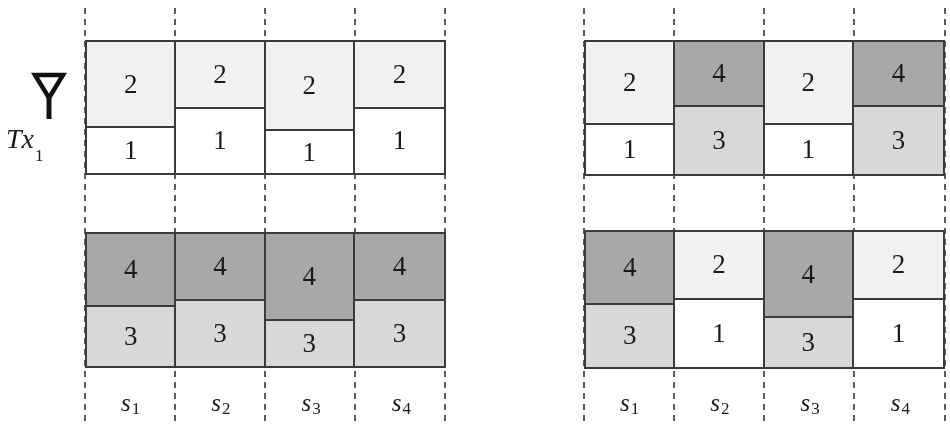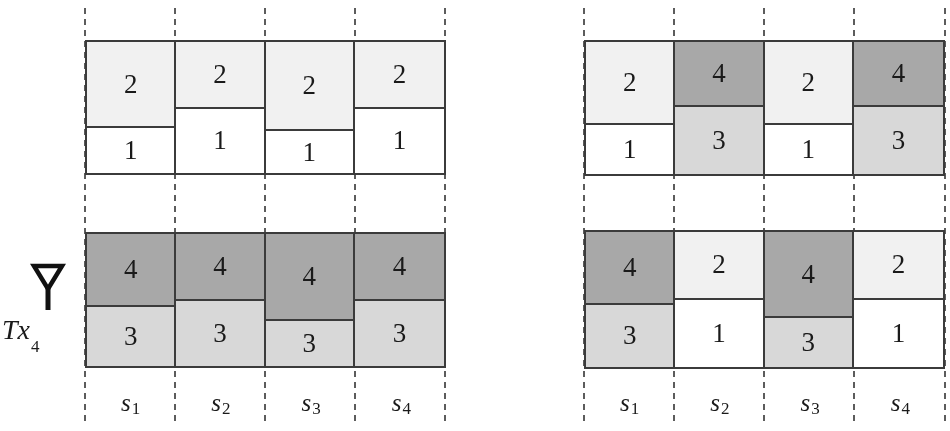--- a/index.html
+++ b/index.html
@@ -93,28 +93,28 @@
   <div class="dash" style="left:264px"></div>
   <div class="dash" style="left:354px"></div>
   <div class="dash" style="left:444px"></div>
 
   <div class="dash" style="left:583px"></div>
   <div class="dash" style="left:673px"></div>
   <div class="dash" style="left:763px"></div>
   <div class="dash" style="left:853px"></div>
   <div class="dash" style="left:944px"></div>
 
-
-  <div class="antenna" style="left:2px; top:262px; width:80px; height:90px">
-    <svg width="36" height="50" viewBox="0 0 36 50" style="left:28px; top:0">
+  <div class="antenna" style="left:4px; top:71px; width:80px; height:90px">
+    <svg width="36" height="50" viewBox="0 0 36 50" style="left:27px; top:0">
       <polygon points="4,4 32,4 18,27" fill="#ffffff" stroke="#111111" stroke-width="4.5" stroke-linejoin="miter"></polygon>
       <line x1="18" y1="25" x2="18" y2="48" stroke="#111111" stroke-width="5"></line>
     </svg>
-    <div class="ant-label" style="left:0; top:52px"><i>Tx</i><sub>4</sub></div>
-  </div>
+    <div class="ant-label" style="left:2px; top:52px"><i>Tx</i><sub>1</sub></div>
+  </div>
+
 
   <div class="grid" style="left:85px; top:40px; width:361px; height:135px">
     <div class="col" style="left:0%; --split:66%">
       <div class="cell top" style="background: rgb(241, 241, 241);">2</div>
       <div class="cell bot" style="background: rgb(255, 255, 255);">1</div>
     </div>
     <div class="col" style="left:25%; --split:51%">
       <div class="cell top" style="background: rgb(241, 241, 241);">2</div>
       <div class="cell bot" style="background: rgb(255, 255, 255);">1</div>
     </div>

